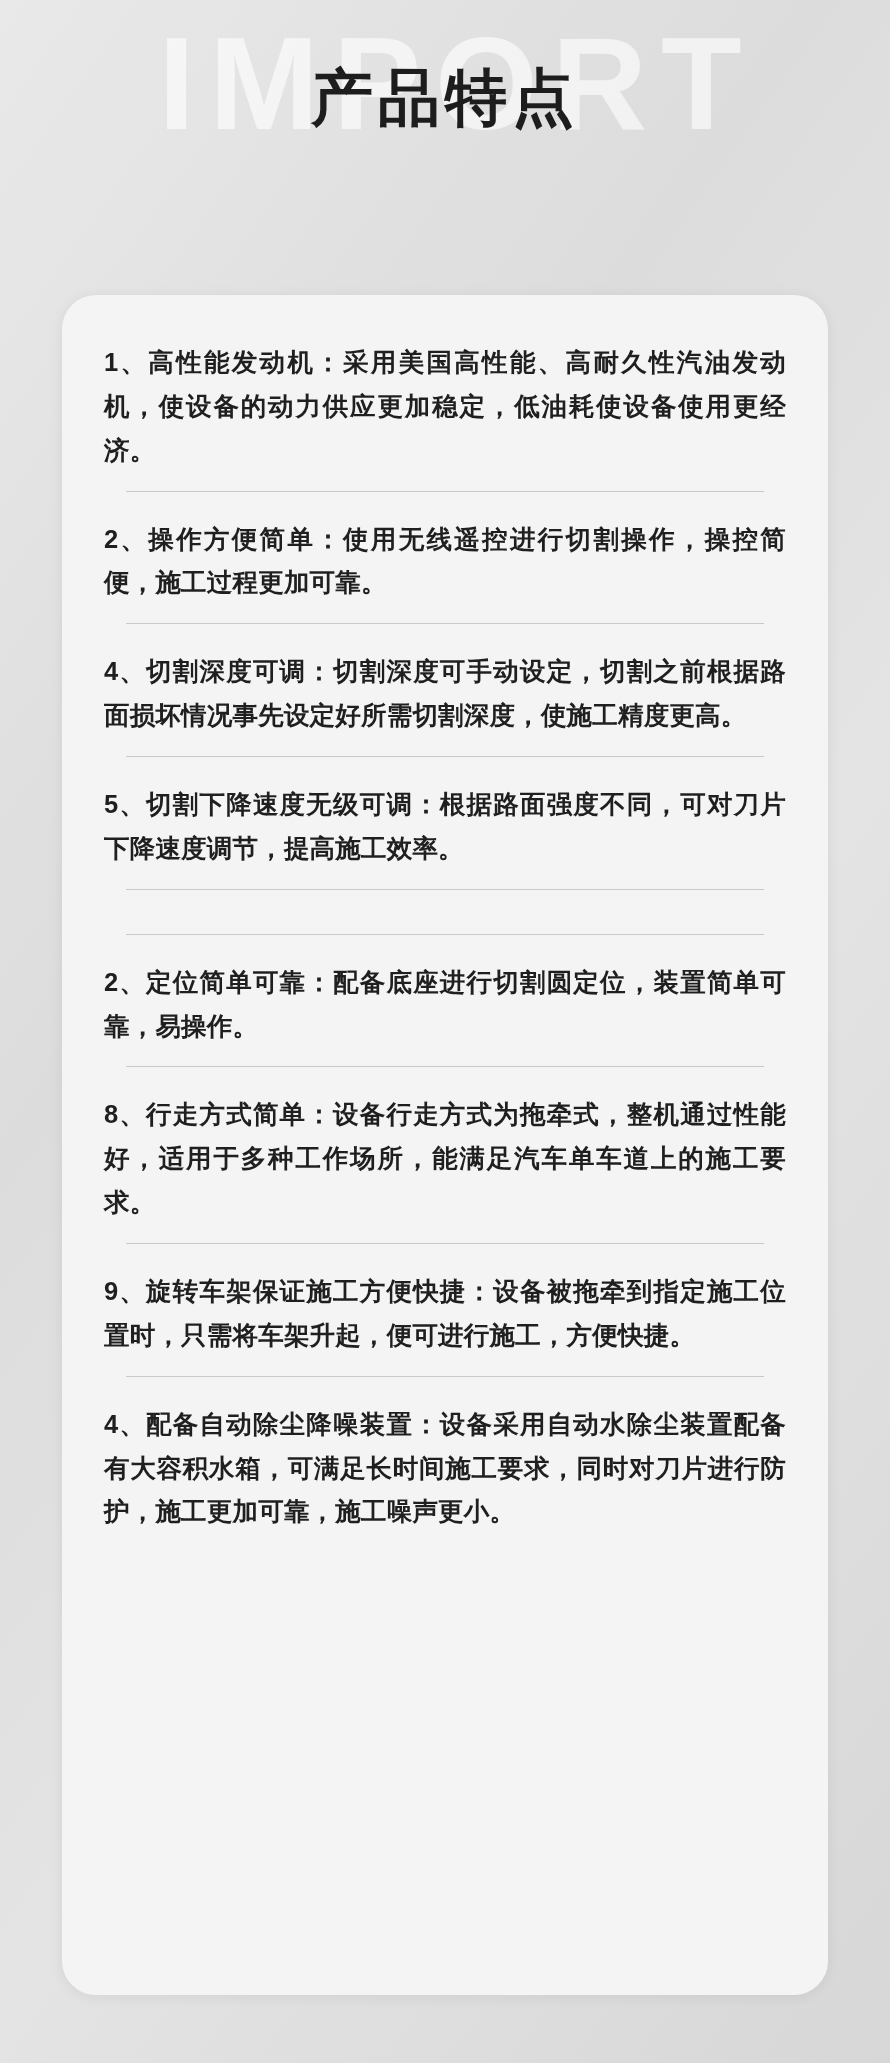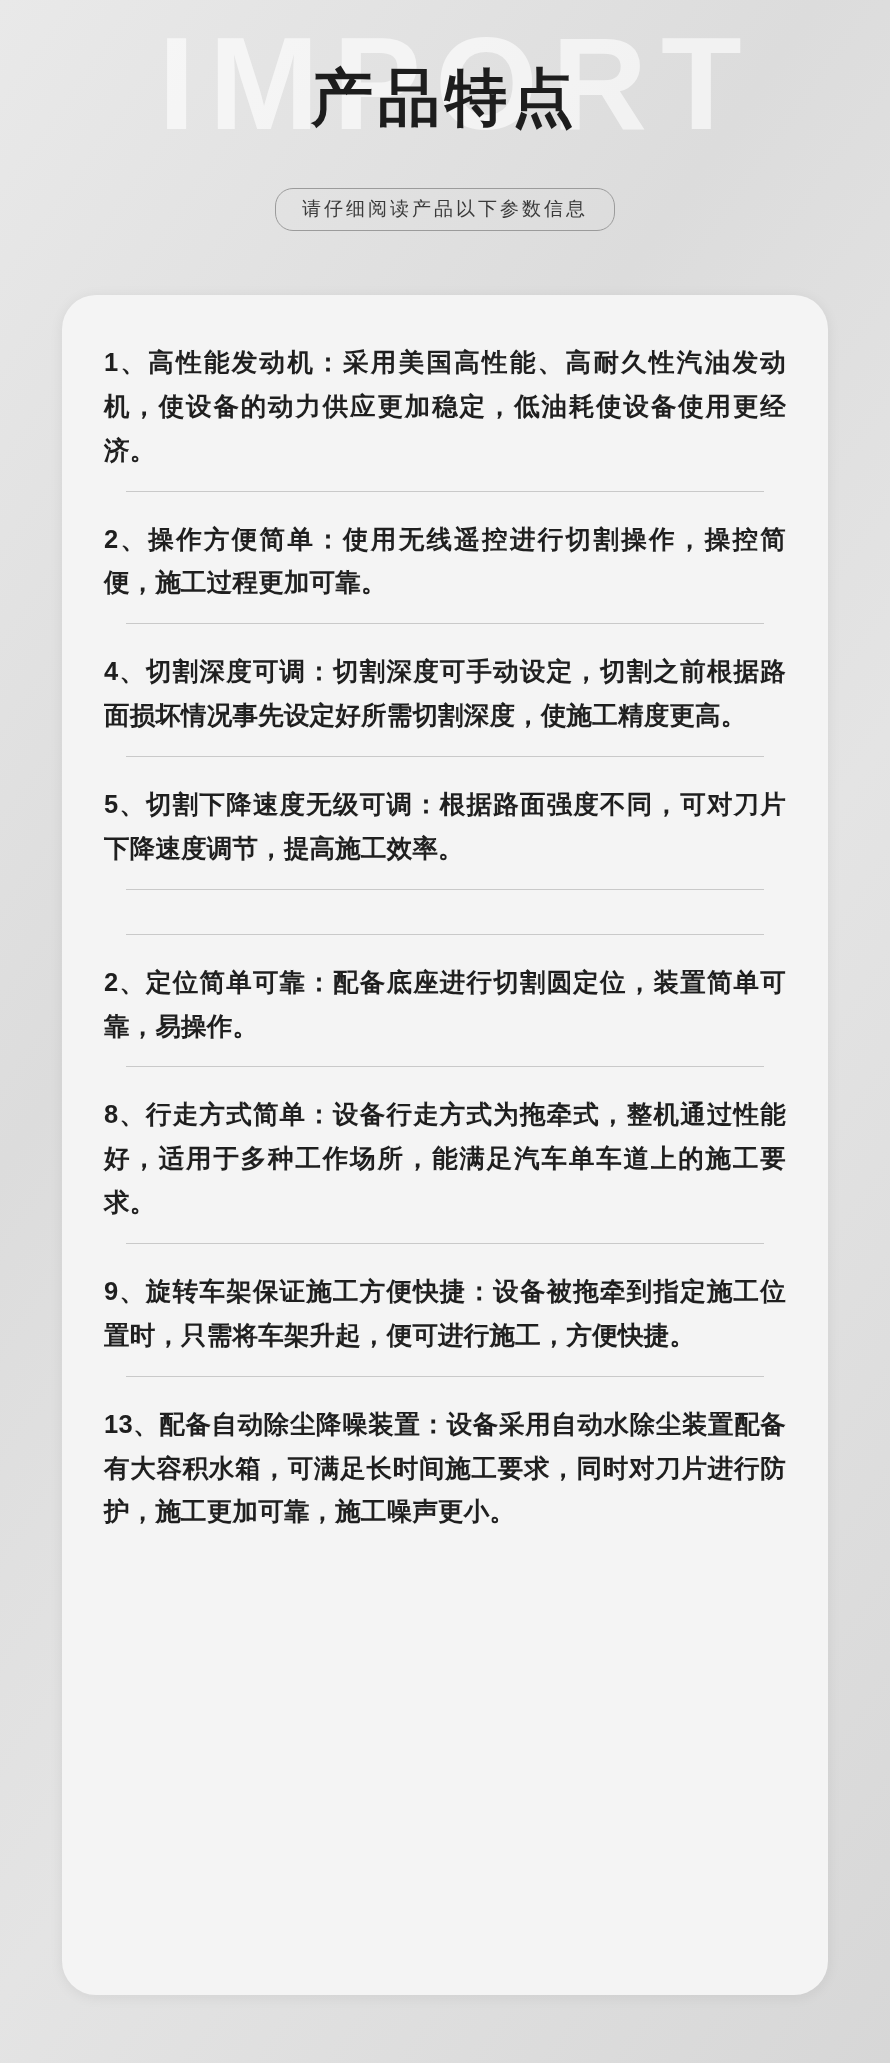--- a/index.html
+++ b/index.html
@@ -105,21 +105,20 @@
   .item:last-child .divider { display: none; }
 </style>
 </head>
 <body>
 
 <div class="page">
 
   <div class="header">
     <div class="watermark">IMPORT</div>
     <div class="main-title">产品特点</div>
-    <div class="sub-pill">请仔细阅读产品以下参数信息</div>
   </div>
 
   <div class="card">
 
     <div class="item">
       <span class="item-text">1、高性能发动机：采用美国高性能、高耐久性汽油发动机，使设备的动力供应更加稳定，低油耗使设备使用更经济。</span>
       <div class="divider"></div>
     </div>
 
     <div class="item">
@@ -151,18 +150,18 @@
       <span class="item-text">8、行走方式简单：设备行走方式为拖牵式，整机通过性能好，适用于多种工作场所，能满足汽车单车道上的施工要求。</span>
       <div class="divider"></div>
     </div>
 
     <div class="item">
       <span class="item-text">9、旋转车架保证施工方便快捷：设备被拖牵到指定施工位置时，只需将车架升起，便可进行施工，方便快捷。</span>
       <div class="divider"></div>
     </div>
 
     <div class="item">
-      <span class="item-text">13、配备自动除尘降噪装置：设备采用自动水除尘装置配备有大容积水箱，可满足长时间施工要求，同时对刀片进行防护，施工更加可靠，施工噪声更小。</span>
+      <span class="item-text">4、配备自动除尘降噪装置：设备采用自动水除尘装置配备有大容积水箱，可满足长时间施工要求，同时对刀片进行防护，施工更加可靠，施工噪声更小。</span>
 
     </div>
 
   </div>
 </div>
 
 </body></html>

